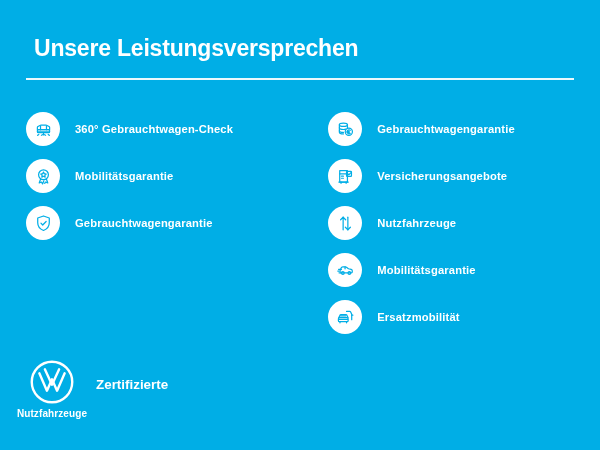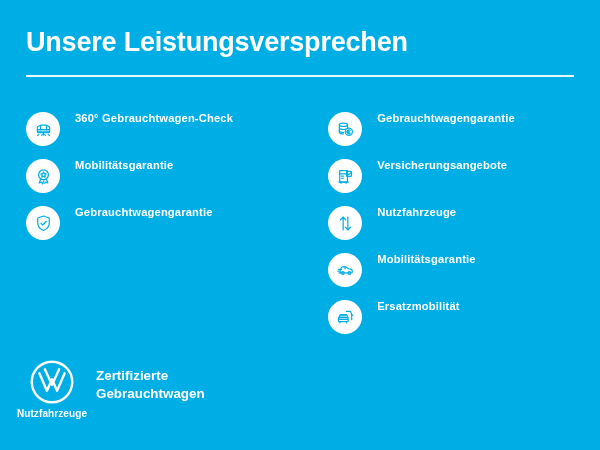--- a/index.html
+++ b/index.html
@@ -22,26 +22,26 @@
   }
 
   
   .header {
     position: absolute;
     left: 26px;
     top: 28px;
     right: 26px;
   }
   .headline {
-    font-size: 27px;
+    font-size: 23px;
     font-weight: bold;
     letter-spacing: -0.2px;
     color: #ffffff;
     line-height: 1.1;
-    margin: 0;
+    margin: 8px;
     white-space: nowrap;
   }
   .rule {
     margin-top: 17px;
     height: 2px;
     background: #ffffff;
     opacity: 0.92;
     width: 548px;
   }
 
@@ -57,21 +57,21 @@
   .col {
     display: flex;
     flex-direction: column;
     gap: 13px;
   }
   .col-left  { width: 312px; }
   .col-right { width: 262px; }
 
   .feature {
     display: flex;
-    align-items: flex-start;
+    align-items: center;
     height: 34px;
   }
   .badge {
     flex: 0 0 auto;
     width: 34px;
     height: 34px;
     border-radius: 50%;
     background: #ffffff;
     display: flex;
     align-items: center;
@@ -264,17 +264,16 @@
     <div class="vw-mark">
       <svg viewBox="0 0 100 100" fill="none" stroke="#ffffff" stroke-width="5.2" stroke-linecap="round" stroke-linejoin="round">
         <circle cx="50" cy="50" r="44"></circle>
         <path d="M22.5 31 L39 69 L50 44 L61 69 L77.5 31"></path>
         <path d="M34.5 22.5 L50 56 L65.5 22.5"></path>
       </svg>
       <div class="vw-sub">Nutzfahrzeuge</div>
     </div>
     <div class="brand-text">
       <div>Zertifizierte</div>
-      <div>Gebrauchtwagen</div>
     </div>
   </div>
 
 </div>
 
 </body></html>

